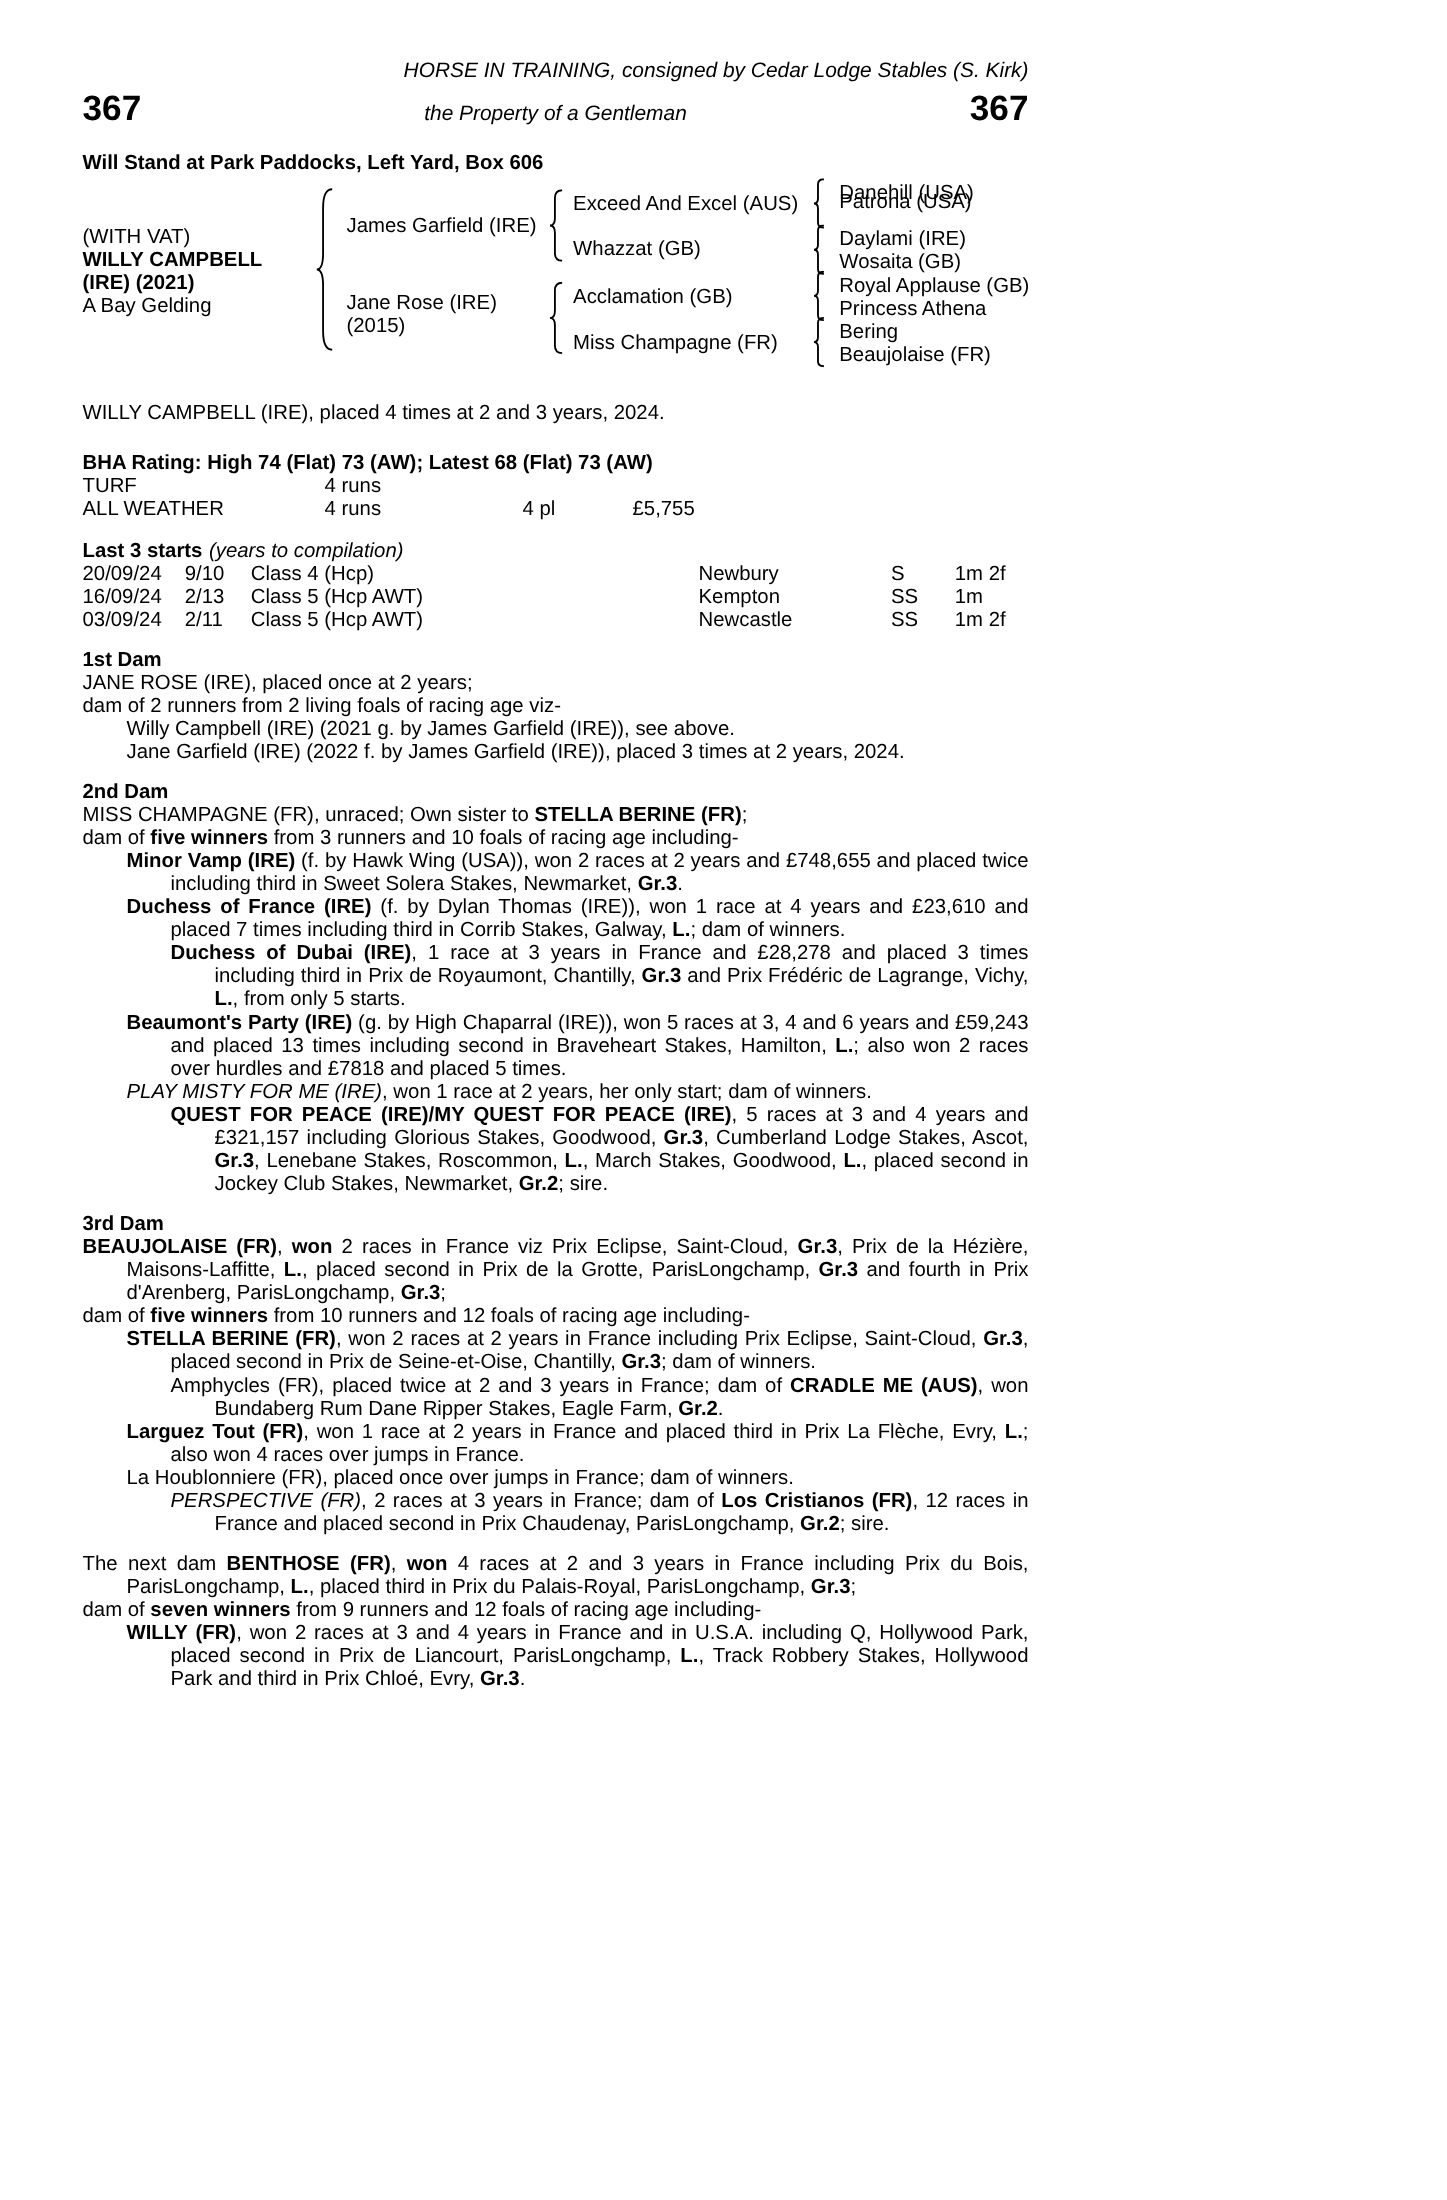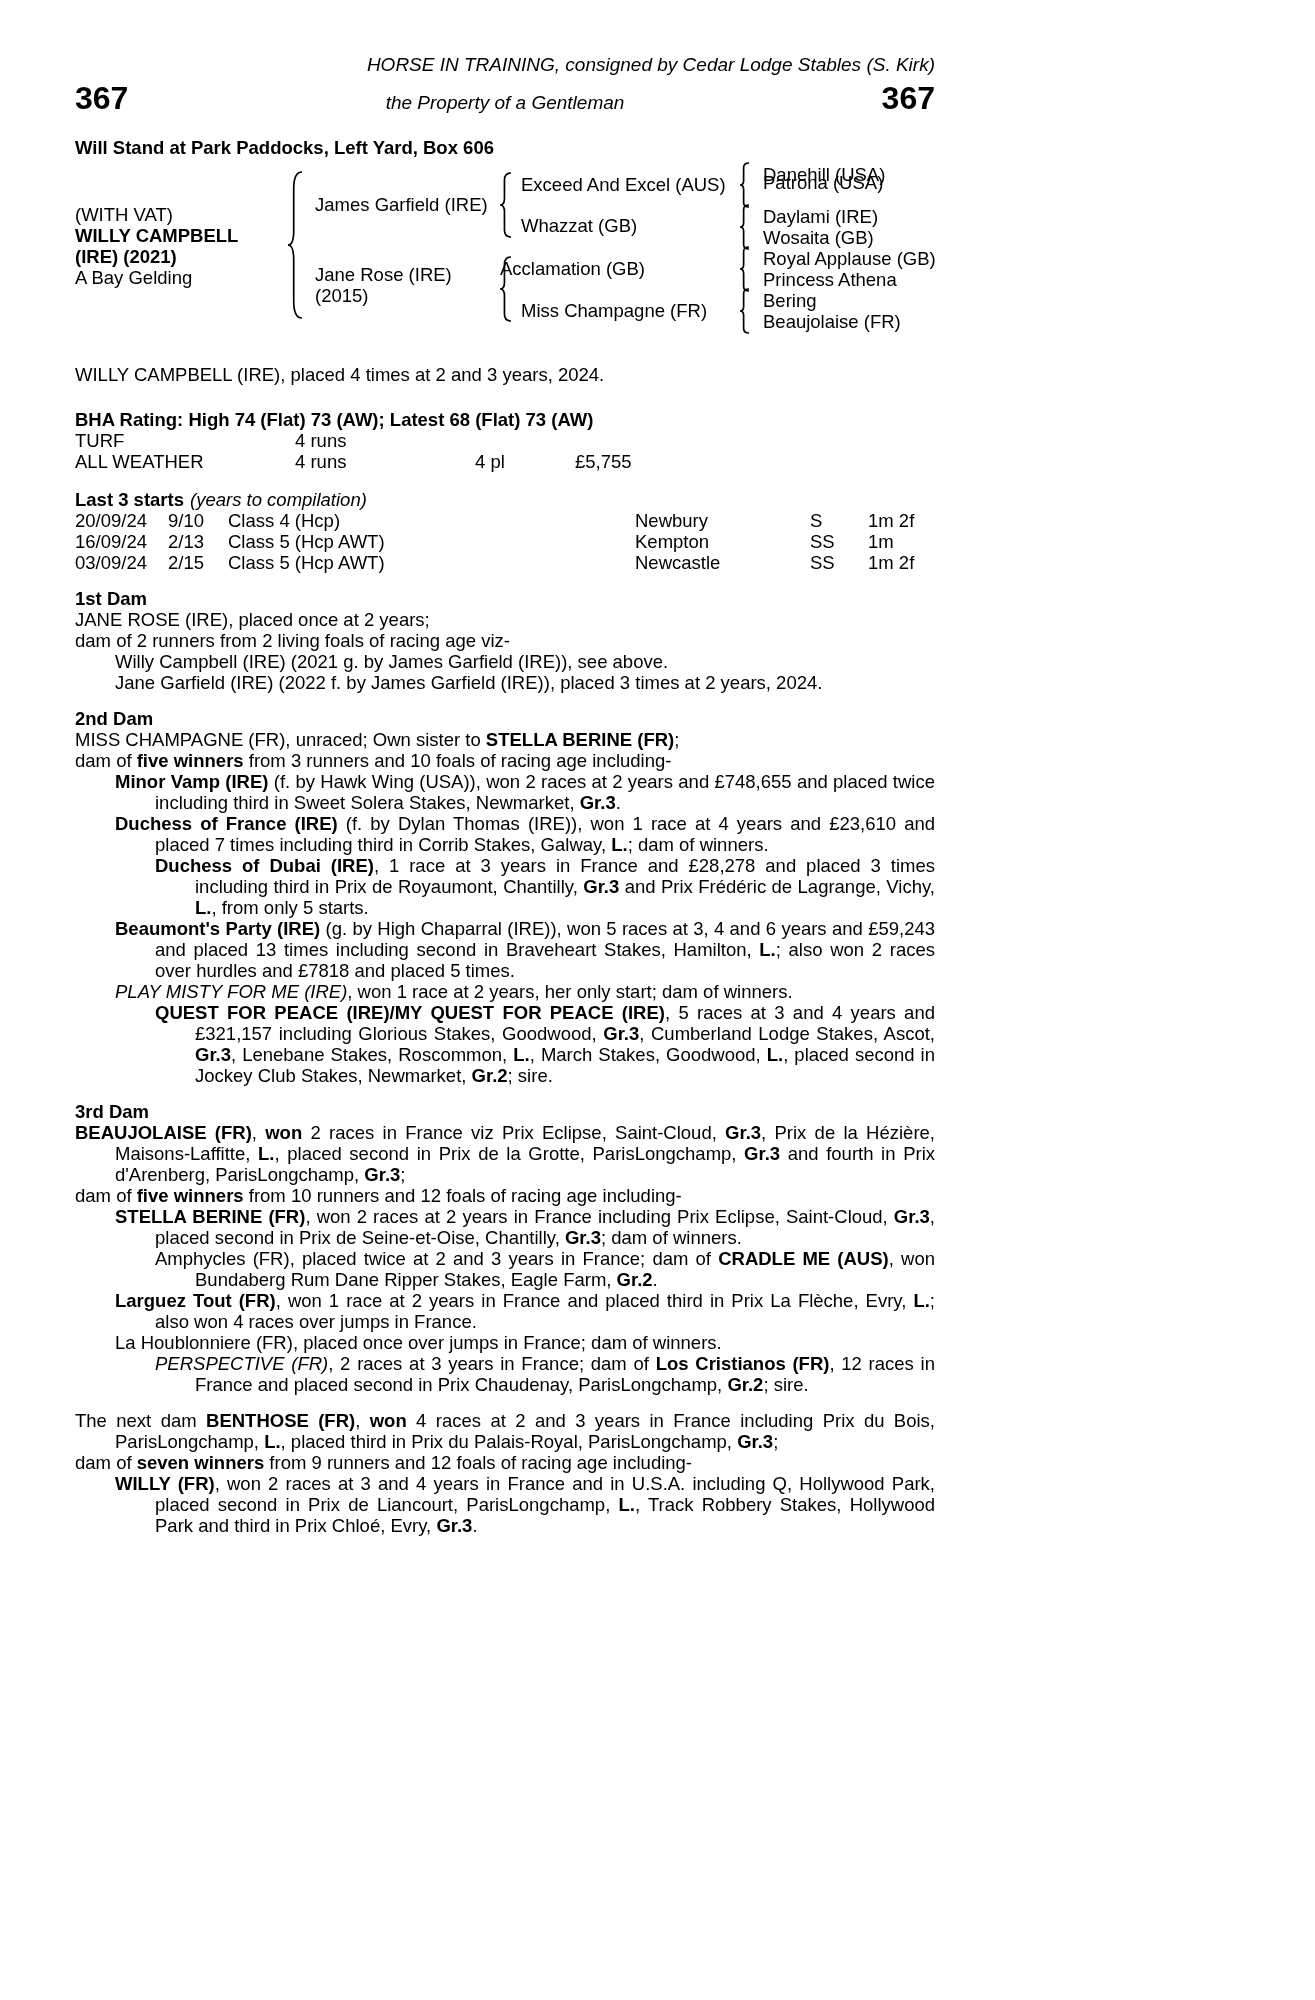--- a/index.html
+++ b/index.html
@@ -68,21 +68,21 @@
 
     <span class="brace" style="left: 424px; top: 8px; width: 13px; height: 66px;"><svg width="13" height="66" viewBox="0 0 13 66">
           <path d="M 12 1 Q 5.46 1 5.46 7.92 L 5.46 26.400000000000002 Q 5.46 33 1 33 Q 5.46 33 5.46 39.6 L 5.46 58.08 Q 5.46 65 12 65" fill="none" stroke="#000" stroke-width="1.7"></path>
         </svg></span>
     <span class="brace" style="left: 424px; top: 92px; width: 13px; height: 66px;"><svg width="13" height="66" viewBox="0 0 13 66">
           <path d="M 12 1 Q 5.46 1 5.46 7.92 L 5.46 26.400000000000002 Q 5.46 33 1 33 Q 5.46 33 5.46 39.6 L 5.46 58.08 Q 5.46 65 12 65" fill="none" stroke="#000" stroke-width="1.7"></path>
         </svg></span>
 
     <div class="abs" style="left:446px;top:10px">Exceed And Excel (AUS)</div>
     <div class="abs" style="left:446px;top:51px">Whazzat (GB)</div>
-    <div class="abs" style="left:425px;top:94px">Acclamation (GB)</div>
+    <div class="abs" style="left:446px;top:94px">Acclamation (GB)</div>
     <div class="abs" style="left:446px;top:136px">Miss Champagne (FR)</div>
 
     <span class="brace" style="left: 664px; top: -2px; width: 11px; height: 46px;"><svg width="11" height="46" viewBox="0 0 11 46">
           <path d="M 10 1 Q 4.62 1 4.62 5.52 L 4.62 18.400000000000002 Q 4.62 23 1 23 Q 4.62 23 4.62 27.599999999999998 L 4.62 40.48 Q 4.62 45 10 45" fill="none" stroke="#000" stroke-width="1.7"></path>
         </svg></span>
     <span class="brace" style="left: 664px; top: 40px; width: 11px; height: 46px;"><svg width="11" height="46" viewBox="0 0 11 46">
           <path d="M 10 1 Q 4.62 1 4.62 5.52 L 4.62 18.400000000000002 Q 4.62 23 1 23 Q 4.62 23 4.62 27.599999999999998 L 4.62 40.48 Q 4.62 45 10 45" fill="none" stroke="#000" stroke-width="1.7"></path>
         </svg></span>
     <span class="brace" style="left: 664px; top: 82px; width: 11px; height: 46px;"><svg width="11" height="46" viewBox="0 0 11 46">
           <path d="M 10 1 Q 4.62 1 4.62 5.52 L 4.62 18.400000000000002 Q 4.62 23 1 23 Q 4.62 23 4.62 27.599999999999998 L 4.62 40.48 Q 4.62 45 10 45" fill="none" stroke="#000" stroke-width="1.7"></path>
@@ -133,21 +133,21 @@
   <div class="start-row">
     <div>16/09/24</div>
     <div>2/13</div>
     <div>Class 5 (Hcp AWT)</div>
     <div>Kempton</div>
     <div>SS</div>
     <div>1m</div>
   </div>
   <div class="start-row">
     <div>03/09/24</div>
-    <div>2/15</div>
+    <div>2/11</div>
     <div>Class 5 (Hcp AWT)</div>
     <div>Newcastle</div>
     <div>SS</div>
     <div>1m 2f</div>
   </div>
 
   <div>
       <section class="section">
         <div class="dam-heading">1st Dam</div>
         <div class="p l0"><span>JANE ROSE (IRE), placed once at 2 years;</span></div>

